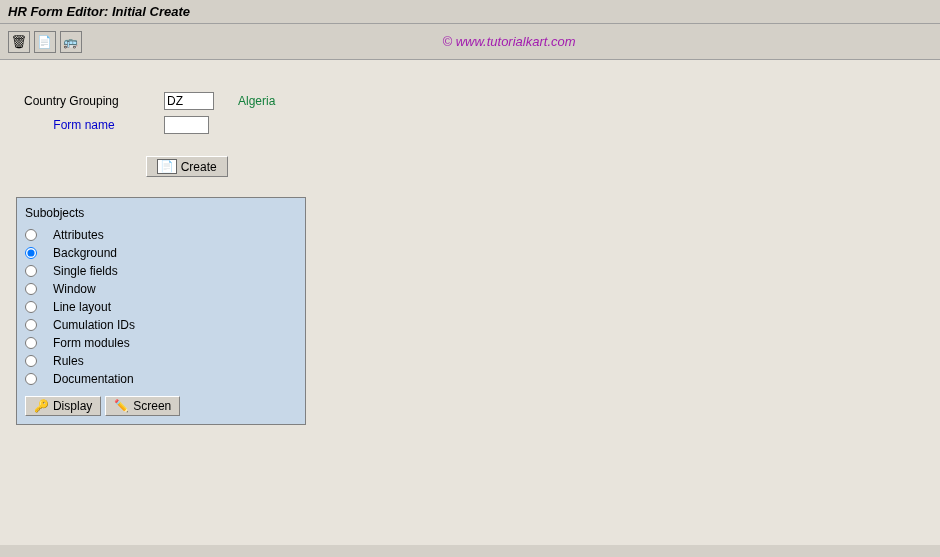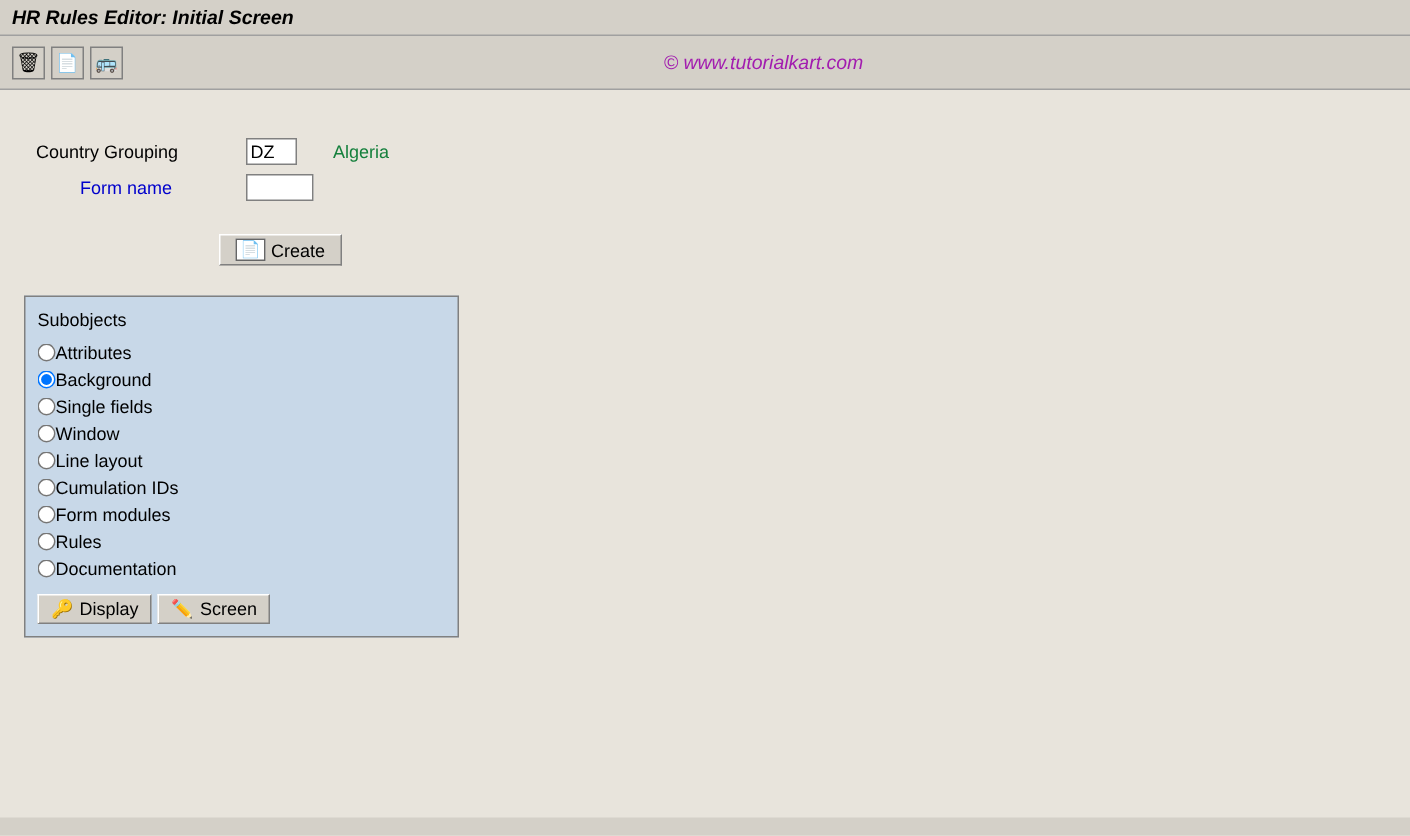--- a/index.html
+++ b/index.html
@@ -87,21 +87,21 @@
 
     .form-input {
       border: 1px solid #808080;
       background: white;
       padding: 1px 2px;
       font-size: 12px;
       font-family: Arial, sans-serif;
     }
 
     .form-input.medium {
-      width: 34px;
+      width: 50px;
     }
 
     .country-name {
       font-size: 12px;
       color: #15803d;
       margin-left: 4px;
     }
 
     
     .create-area {
@@ -134,21 +134,21 @@
     .subobjects-title {
       font-size: 12px;
       font-weight: normal;
       color: #000;
       margin-bottom: 8px;
     }
 
     .radio-item {
       display: flex;
       align-items: center;
-      gap: 0;
+      gap: 16px;
       margin-bottom: 4px;
       font-size: 12px;
     }
 
     .radio-item input[type="radio"] {
       margin: 0;
       width: 12px;
       height: 12px;
       cursor: pointer;
     }
@@ -177,21 +177,21 @@
       cursor: pointer;
       display: inline-flex;
       align-items: center;
       gap: 4px;
     }
   </style>
 </head>
 <body>
 
 <div class="title-bar">
-  <span>HR Rules Editor: Initial Screen</span>
+  <span>HR Form Editor: Initial Create</span>
 </div>
 
 <div class="toolbar">
   <button class="toolbar-btn" title="Delete">
     <span style="font-size:13px;">🗑</span>
   </button>
   <button class="toolbar-btn" title="Copy">
     <span style="font-size:12px;">📄</span>
   </button>
   <button class="toolbar-btn" title="Save">

